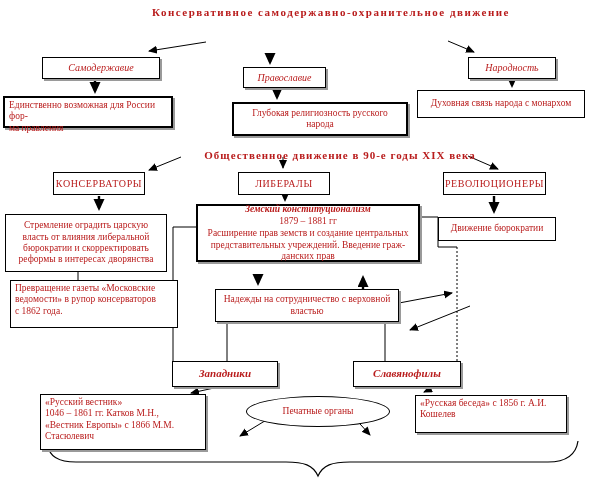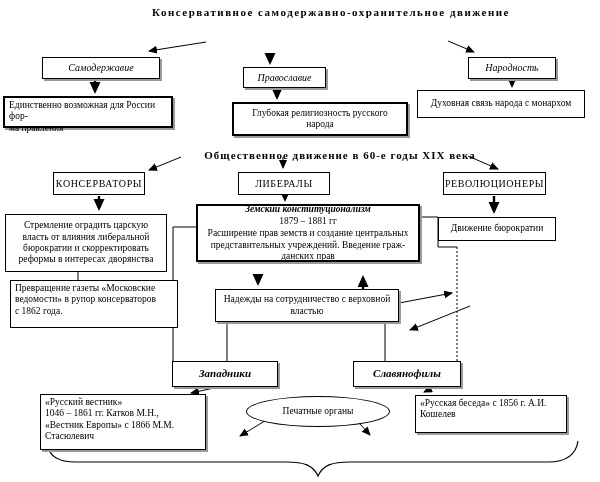--- a/index.html
+++ b/index.html
@@ -1,18 +1,18 @@
 <!DOCTYPE html>
 <html><head>
 <meta charset="utf-8">
 <style>
   html,body{margin:0;padding:0;background:#fff;}
   #stage{
     position:relative;width:600px;height:482px;background:#ffffff;
-    font-family:"Liberation Serif","DejaVu Serif",serif;color:#000000;overflow:hidden;
+    font-family:"Liberation Serif","DejaVu Serif",serif;color:#b91c1c;overflow:hidden;
   }
   #lines{position:absolute;left:0;top:0;z-index:1;}
   .t{position:absolute;z-index:2;font-weight:bold;font-size:11px;letter-spacing:1.5px;text-align:center;white-space:nowrap;}
   .bx{
     position:absolute;z-index:2;background:#fff;border:1px solid #000;box-sizing:border-box;
     font-size:9.5px;line-height:1.2;padding:2px 4px;
     display:flex;flex-direction:column;justify-content:center;
   }
   .b2{border-width:2px;}
   .b15{border-width:1.5px;}
@@ -77,21 +77,21 @@
       <polyline points="420,217 438,217 438,247 457,247"></polyline>
       <line x1="457" y1="247" x2="457" y2="362" stroke-dasharray="2,2"></line>
       <line x1="227" y1="322" x2="227" y2="362"></line>
       <line x1="385" y1="322" x2="385" y2="362"></line>
     </g>
 
     <path d="M 48 445 C 49 456 58 462 76 462 L 286 462 C 304 462 313 465 318 476 C 323 465 332 462 350 462 L 548 462 C 566 462 576 455 578 441" stroke="#000" stroke-width="1.2" fill="none"></path>
   </svg>
 
   <div class="t" style="left:61px;top:6px;width:540px;">Консервативное самодержавно-охранительное движение</div>
-  <div class="t" style="left:185px;top:149px;width:310px;letter-spacing:1px;">Общественное движение в 60-е годы XIX века</div>
+  <div class="t" style="left:185px;top:149px;width:310px;letter-spacing:1px;">Общественное движение в 90-е годы XIX века</div>
 
 
   <div class="bx sh ctr" style="left:42px;top:57px;width:118px;height:22px;">
     <span class="it">Самодержавие</span>
   </div>
   <div class="bx sh ctr" style="left:243px;top:67px;width:83px;height:21px;">
     <span class="it">Православие</span>
   </div>
   <div class="bx sh ctr" style="left:468px;top:57px;width:88px;height:22px;">
     <span class="it">Народность</span>

